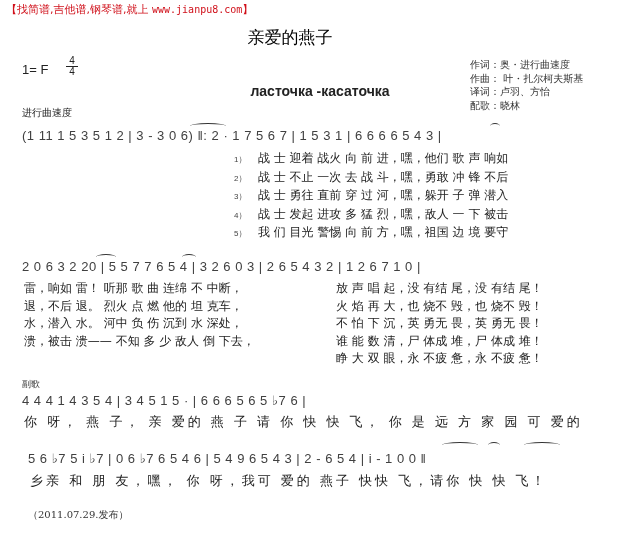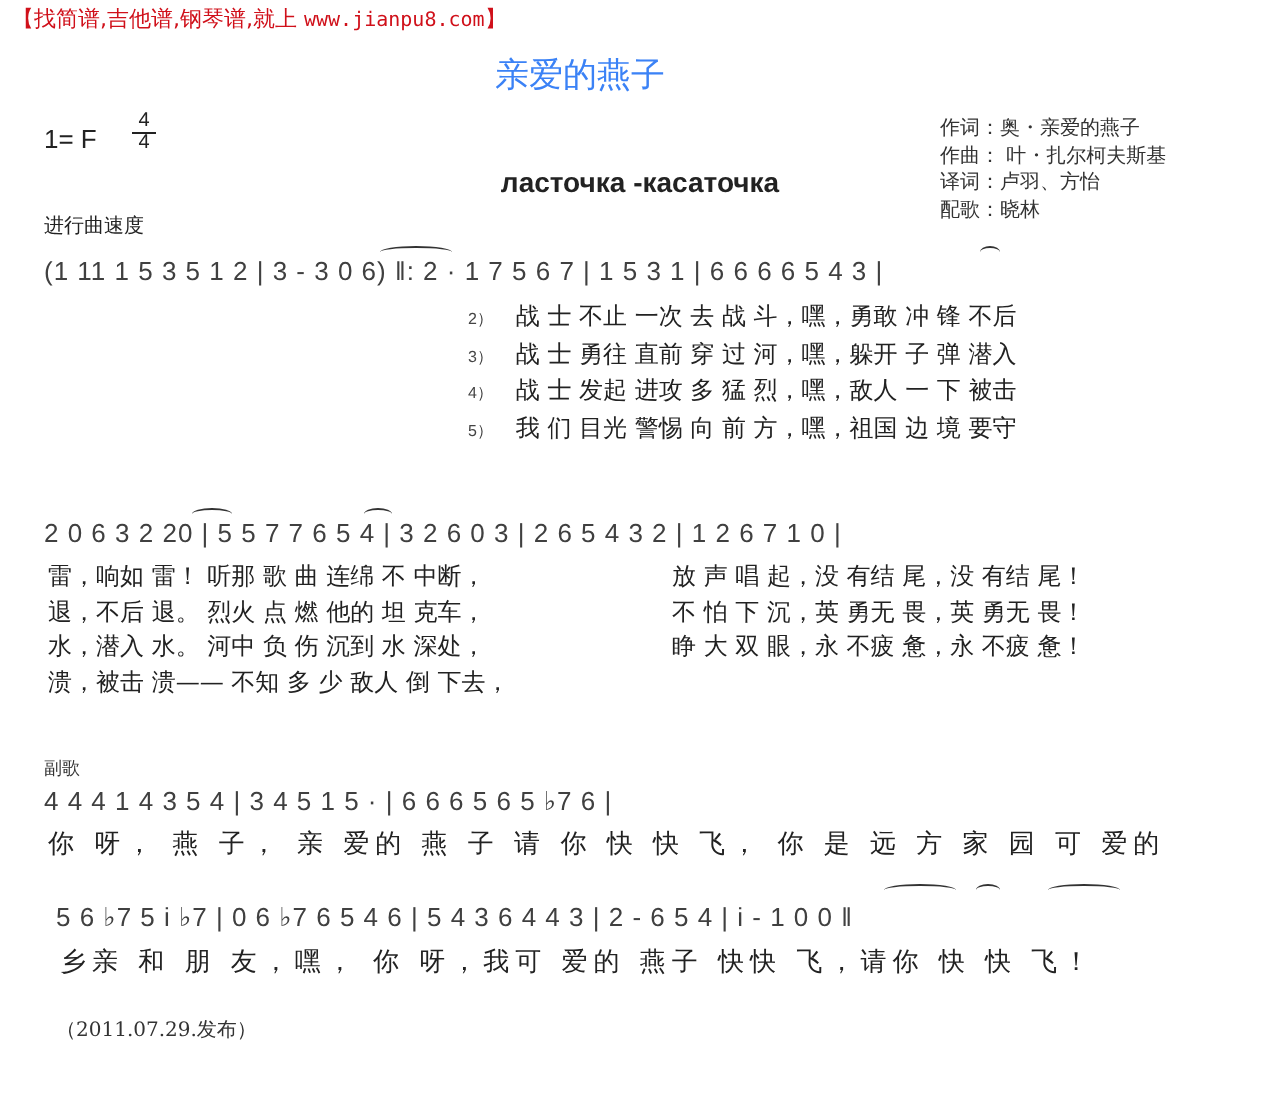--- a/index.html
+++ b/index.html
@@ -1,20 +1,20 @@
 <!DOCTYPE html>
 <html><head>
 <meta charset="utf-8">
 <style>
   html, body { margin: 0; padding: 0; background: #ffffff; }
   body { width: 640px; height: 548px; position: relative; overflow: hidden; font-family: "DejaVu Sans", sans-serif; color: #222; }
   .abs { position: absolute; white-space: nowrap; }
   .site-banner { left: 6px; top: 2px; font-size: 11px; color: #d0101a; font-family: "DejaVu Sans", sans-serif; }
   .site-banner .url { font-family: "DejaVu Sans Mono", monospace; font-size: 10px; }
-  .title { left: 0; width: 580px; top: 26px; text-align: center; font-size: 17px; color: #3b82f6; }
+  .title { left: 0; width: 580px; top: 26px; text-align: center; font-size: 17px; color: #000000; }
   .subtitle { left: 0; width: 640px; top: 50px; text-align: center; font-size: 14px; font-weight: bold; font-family: "Liberation Sans", sans-serif; margin-top: 33px; }
   .key { left: 22px; top: 62px; font-size: 13px; font-family: "Liberation Sans", sans-serif; }
   .timesig { left: 66px; top: 56px; font-size: 10px; font-family: "Liberation Sans", sans-serif; line-height: 10px; text-align: center; width: 12px; }
   .credits { left: 470px; top: 58px; font-size: 10px; font-family: "DejaVu Serif", serif; line-height: 13.5px; color: #333; }
   .tempo { left: 22px; top: 106px; font-size: 10px; color: #222; }
   .notes { font-family: "Liberation Sans", sans-serif; font-size: 13px; color: #404040; letter-spacing: 0.5px; }
   .lyric { font-family: "DejaVu Serif", serif; font-size: 13px; color: #222; letter-spacing: 3px; }
   .lyric-block { font-family: "DejaVu Serif", serif; font-size: 12px; line-height: 17.5px; color: #222; }
   .verse-num { font-family: "Liberation Sans", sans-serif; font-size: 8px; color: #444; }
   .refrain-label { left: 22px; top: 378px; font-size: 9px; color: #333; font-family: "DejaVu Serif", serif; }
@@ -31,58 +31,61 @@
 <div class="abs title">亲爱的燕子</div>
 <div class="abs subtitle">ласточка -касаточка</div>
 
 <div class="abs key">1= F</div>
 <div class="abs timesig">
   <div style="border-bottom:1px solid #222;">4</div>
   <div>4</div>
 </div>
 
 <div class="abs credits">
-  <div>作词：奥・亲爱的燕子</div>
+  <div>作词：奥・进行曲速度</div>
   <div>作曲：  叶・扎尔柯夫斯基</div>
   <div>译词：卢羽、方怡</div>
   <div>配歌：晓林</div>
 </div>
 
 <div class="abs tempo">进行曲速度</div>
 
 <div class="slur" style="left:190px; top:123px; width:36px;"></div>
 <div class="slur" style="left:490px; top:123px; width:10px;"></div>
 <div class="abs notes" style="left:22px; top:128px;">(1 11  1 5  3 5  1 2 | 3 - 3 0 6) ‖: 2 · 1  7 5  6 7 | 1  5  3   1 | 6  6  6 6 5  4  3 |</div>
 
 <div class="abs" style="left:234px; top:150px;">
+  <div class="lyric-block"><span class="verse-num">1）</span>&nbsp;&nbsp;&nbsp;<span>战 士 迎着 战火 向 前 进，嘿，他们 歌   声 响如</span></div>
   <div class="lyric-block"><span class="verse-num">2）</span>&nbsp;&nbsp;&nbsp;<span>战 士 不止 一次 去 战 斗，嘿，勇敢 冲   锋 不后</span></div>
   <div class="lyric-block"><span class="verse-num">3）</span>&nbsp;&nbsp;&nbsp;<span>战 士 勇往 直前 穿 过 河，嘿，躲开 子   弹 潜入</span></div>
   <div class="lyric-block"><span class="verse-num">4）</span>&nbsp;&nbsp;&nbsp;<span>战 士 发起 进攻 多 猛 烈，嘿，敌人 一   下 被击</span></div>
   <div class="lyric-block"><span class="verse-num">5）</span>&nbsp;&nbsp;&nbsp;<span>我 们 目光 警惕 向 前 方，嘿，祖国 边   境 要守</span></div>
 </div>
 
 <div class="slur" style="left:96px; top:254px; width:20px;"></div>
 <div class="slur" style="left:182px; top:254px; width:14px;"></div>
 <div class="abs notes" style="left:22px; top:259px;">2 0  6 3  2  20 | 5 5  7  7 6  5 4 | 3  2  6  0 3 | 2  6  5   4   3 2 | 1   2  6 7  1  0 |</div>
 
 <div class="abs lyric-block" style="left:24px; top:280px;">
   <div>雷，响如 雷！   听那 歌   曲 连绵 不 中断，</div>
   <div>退，不后 退。   烈火 点   燃 他的 坦 克车，</div>
   <div>水，潜入 水。   河中 负   伤 沉到 水 深处，</div>
   <div>溃，被击 溃——  不知 多   少 敌人 倒 下去，</div>
 </div>
 <div class="abs lyric-block" style="left:336px; top:280px;">
   <div>放 声 唱 起，没 有结 尾，没 有结 尾！</div>
+  <div>火 焰 再 大，也 烧不 毁，也 烧不 毁！</div>
   <div>不 怕 下 沉，英 勇无 畏，英 勇无 畏！</div>
+  <div>谁 能 数 清，尸 体成 堆，尸 体成 堆！</div>
   <div>睁 大 双 眼，永 不疲 惫，永 不疲 惫！</div>
 </div>
 
 <div class="abs refrain-label">副歌</div>
 <div class="abs notes" style="left:22px; top:393px;">4   4   4  1   4   3   5   4 | 3   4   5   1   5 · | 6  6  6 5   6   5  ♭7  6 |</div>
 <div class="abs lyric" style="left:24px; top:413px;">你 呀， 燕 子， 亲 爱的 燕 子   请  你 快  快 飞，  你 是 远 方  家 园  可 爱的</div>
 
 <div class="slur" style="left:442px; top:442px; width:36px;"></div>
 <div class="slur" style="left:488px; top:442px; width:12px;"></div>
 <div class="slur" style="left:524px; top:442px; width:36px;"></div>
-<div class="abs notes" style="left:28px; top:451px;">5 6  ♭7  5   i   ♭7 | 0  6 ♭7   6 5  4 6 | 5 4  3 6   4   4 3 | 2 - 6  5 4 | i - 1 0  0 ‖</div>
+<div class="abs notes" style="left:28px; top:451px;">5 6  ♭7  5   i   ♭7 | 0  6 ♭7   6 5  4 6 | 5 4  9 6   5   4 3 | 2 - 6  5 4 | i - 1 0  0 ‖</div>
 <div class="abs lyric" style="left:30px; top:472px;">乡亲 和 朋 友，嘿，  你 呀，我可 爱的 燕子 快快 飞，请你 快    快   飞！</div>
 
 <div class="abs date">（2011.07.29.发布）</div>
 
 </body></html>

